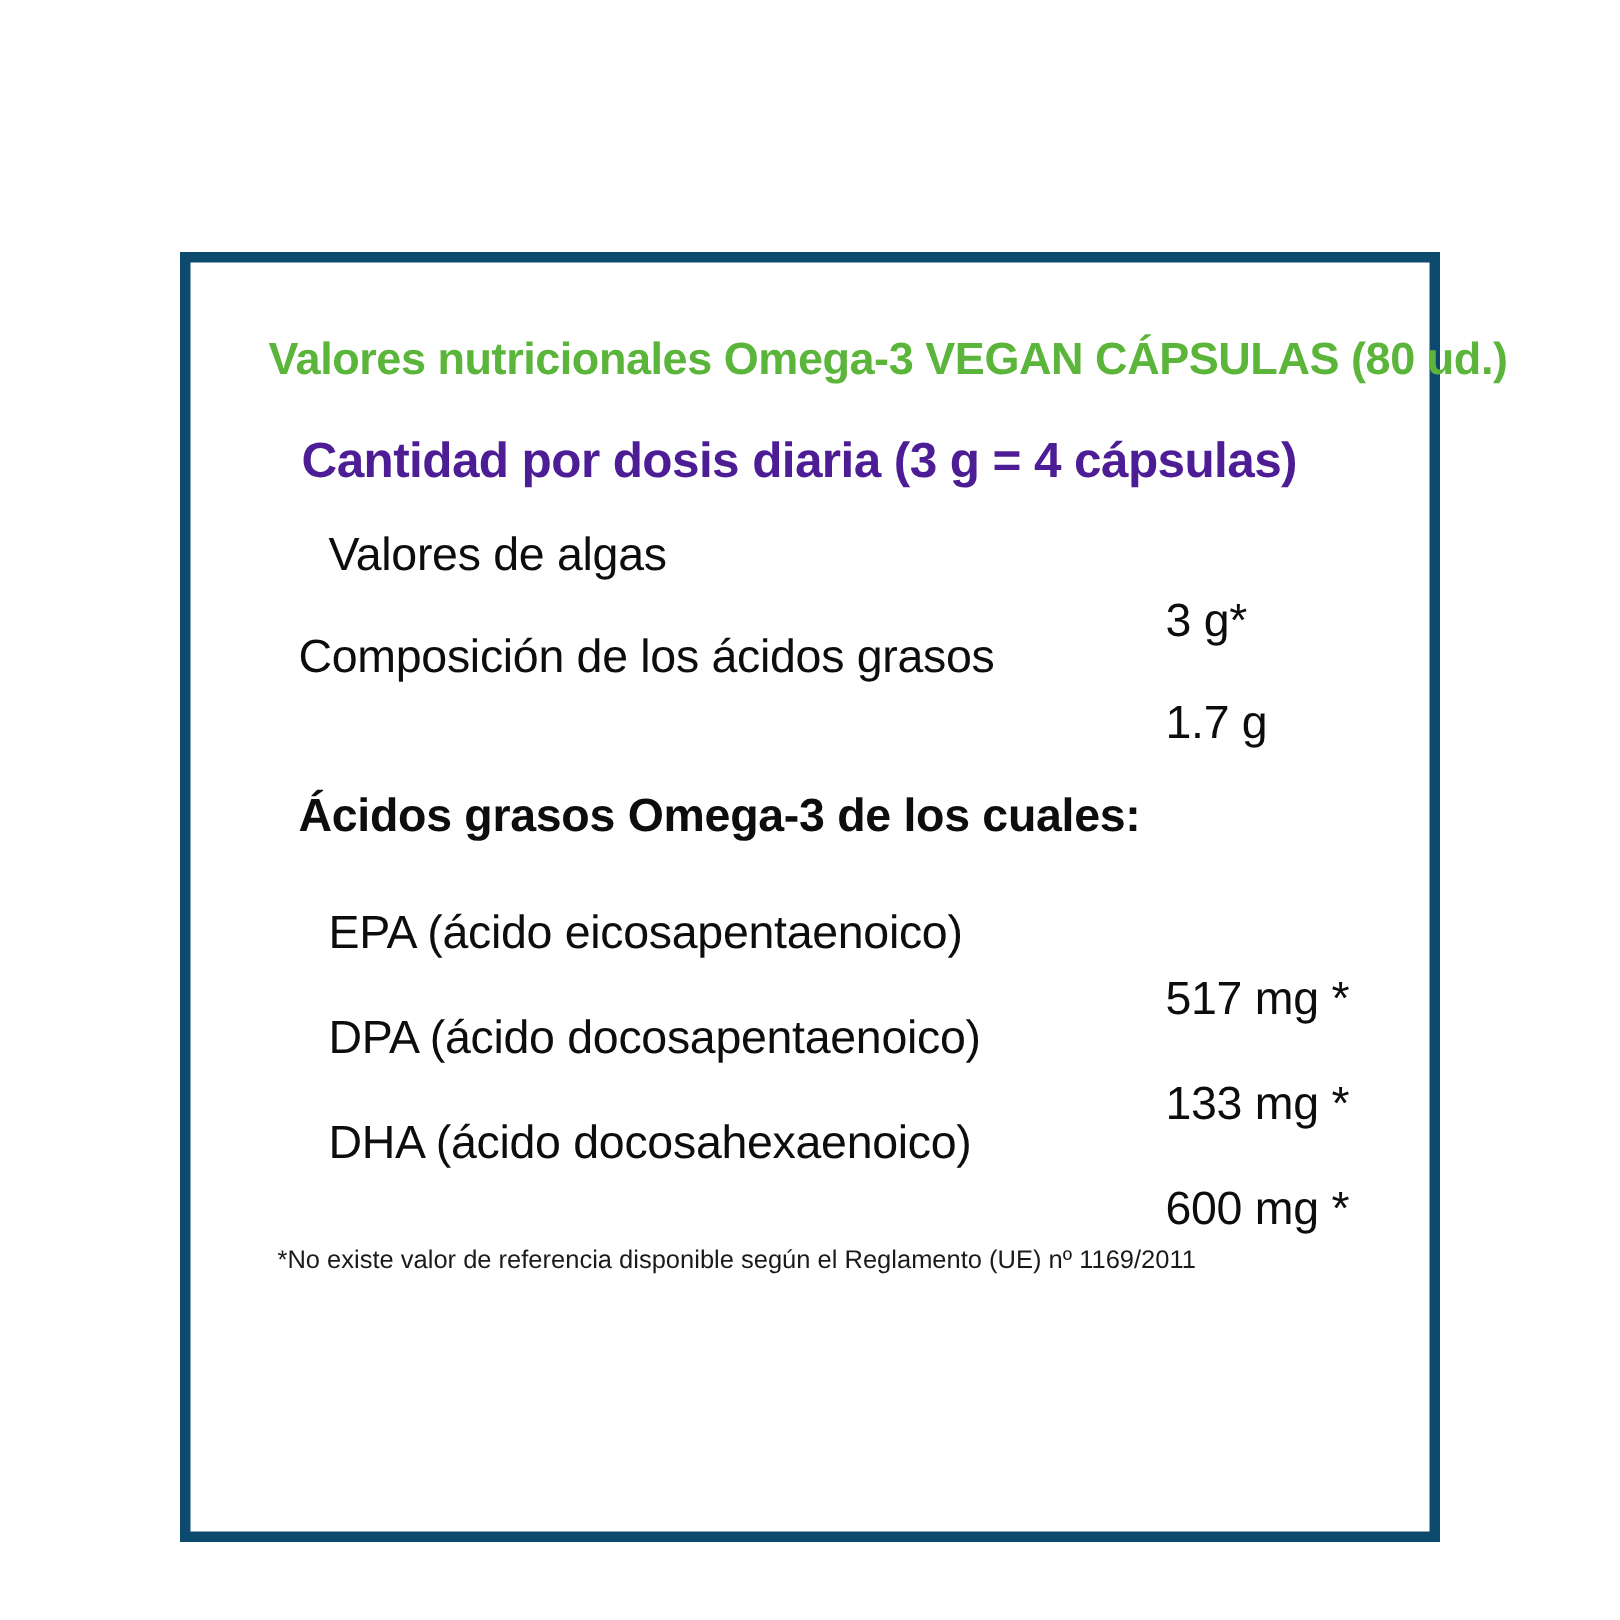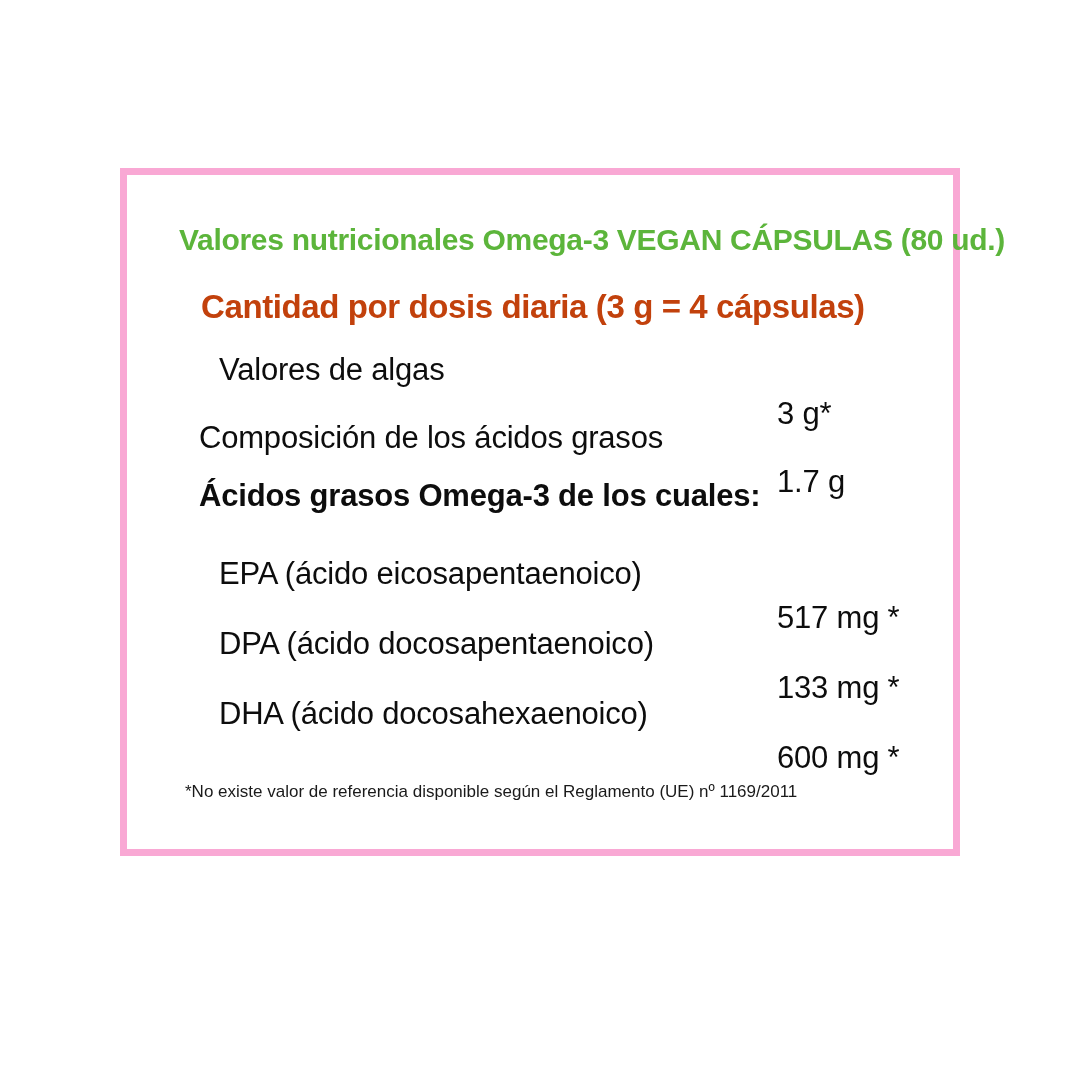--- a/index.html
+++ b/index.html
@@ -12,23 +12,23 @@
     background: #ffffff;
     font-family: "Liberation Sans", sans-serif;
     overflow: hidden;
   }
 
   .panel {
     position: absolute;
     left: 120px;
     top: 168px;
     width: 840px;
-    height: 688px;
+    height: 860px;
     box-sizing: border-box;
-    border: 7px solid #f9a8d4;
+    border: 7px solid #0c4a6e;
     background: #ffffff;
     text-decoration: underline;
   }
 
   .inner {
     position: absolute;
     left: 0;
     top: 0;
     right: 0;
     bottom: 0;
@@ -40,21 +40,21 @@
     color: #5cb53b;
     font-weight: bold;
     font-size: 30px;
     letter-spacing: -0.3px;
     line-height: 1.1;
     white-space: nowrap;
     margin: 16px 0 0 12px;
   }
 
   .subtitle {
-    color: #c2410c;
+    color: #4c1d95;
     font-weight: bold;
     font-size: 33px;
     letter-spacing: -0.4px;
     margin: 32px 0 0 34px;
     white-space: nowrap;
   }
 
   .row {
     display: flex;
     align-items: baseline;
@@ -76,21 +76,21 @@
     left: 610px;
     margin-top: 44px;
   }
   .row {
     position: relative;
   }
 
   .row.indent-1 .label { padding-left: 34px; }
   .row.indent-0 .label { padding-left: 14px; }
 
-  .row.bold .label { font-weight: bold; }
+  .row.bold .label { font-weight: bold; margin-top: 48px; }
   .row.bold .value { }
 
   .row.r-algas { margin-top: 26px; }
   .row.r-comp  { margin-top: 32px; }
   .row.r-acid  { margin-top: 22px; }
   .row.r-epa   { margin-top: 42px; }
   .row.r-dpa   { margin-top: 34px; }
   .row.r-dha   { margin-top: 34px; }
 
   .footnote {

